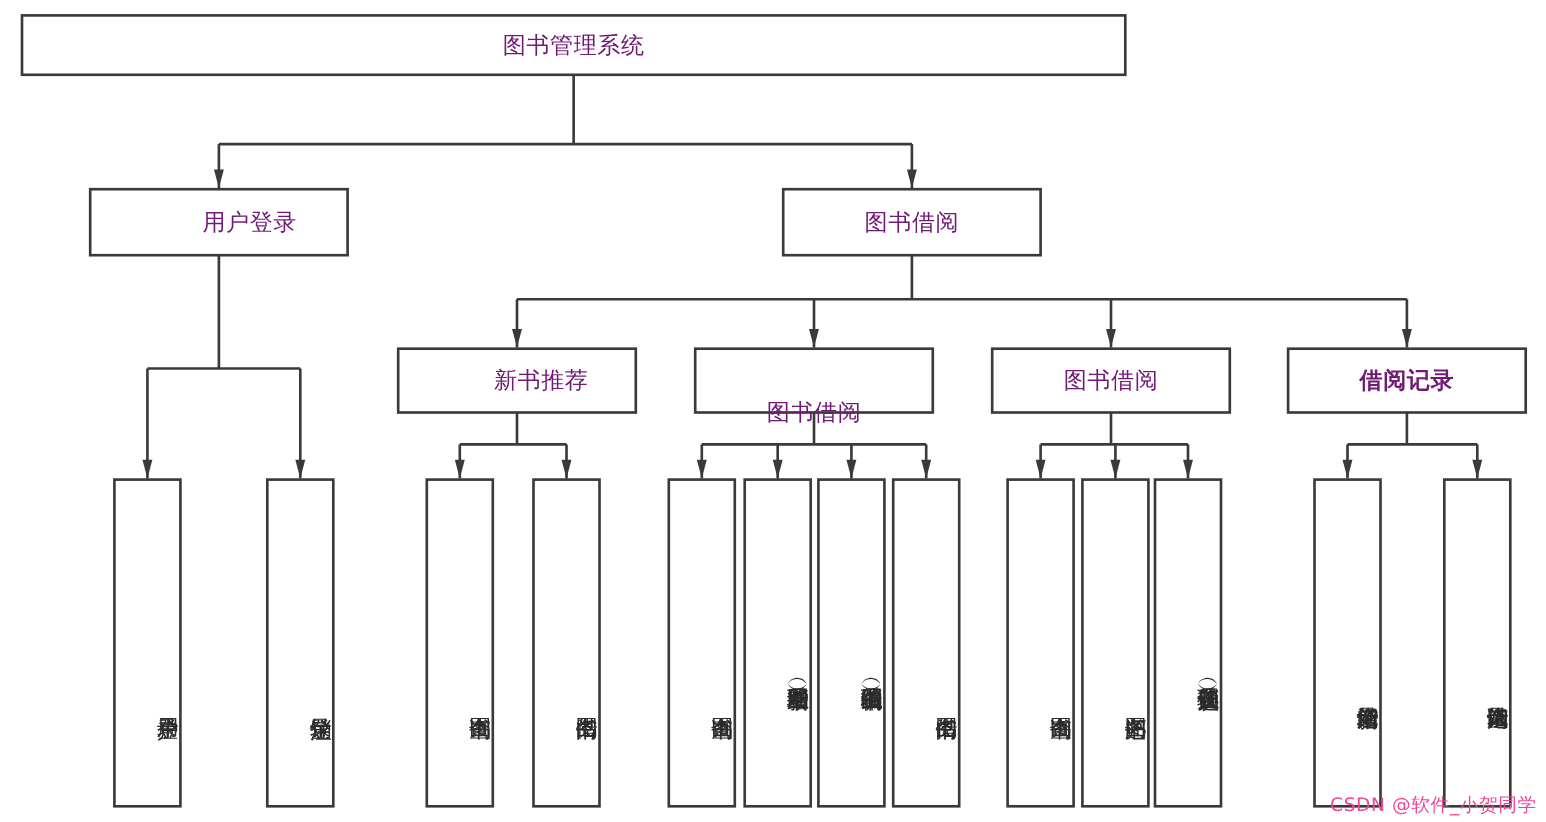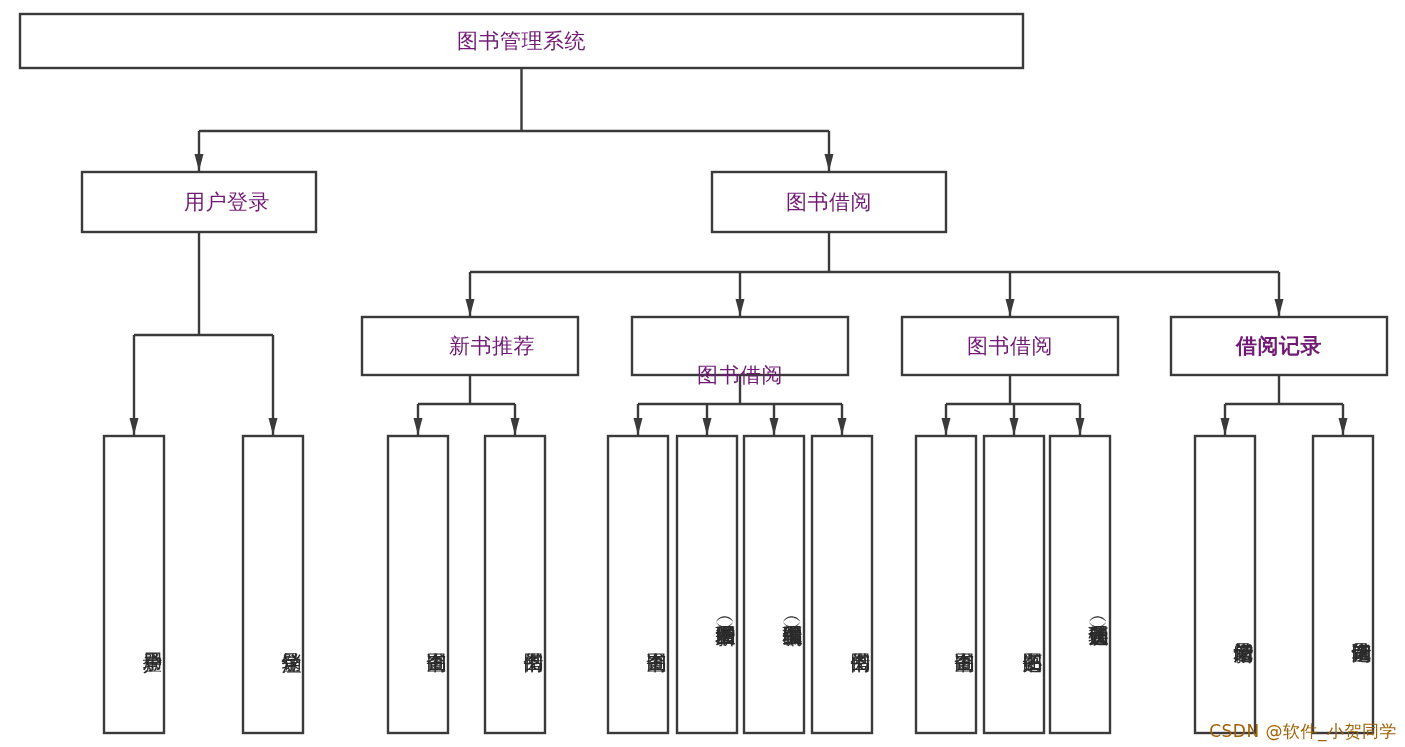--- a/index.html
+++ b/index.html
@@ -57,21 +57,21 @@
     text-orientation: upright;
     white-space: nowrap;
     pointer-events: none;
     overflow: hidden;
   }
   .watermark {
     position: absolute;
     right: 8px;
     bottom: 4px;
     font-size: 17px;
-    color: #a16207;
+    color: #ec4899;
     letter-spacing: 0.5px;
     white-space: nowrap;
     pointer-events: none;
   }
 </style>
 </head>
 <body>
 
 <div id="diagram-root">
 

